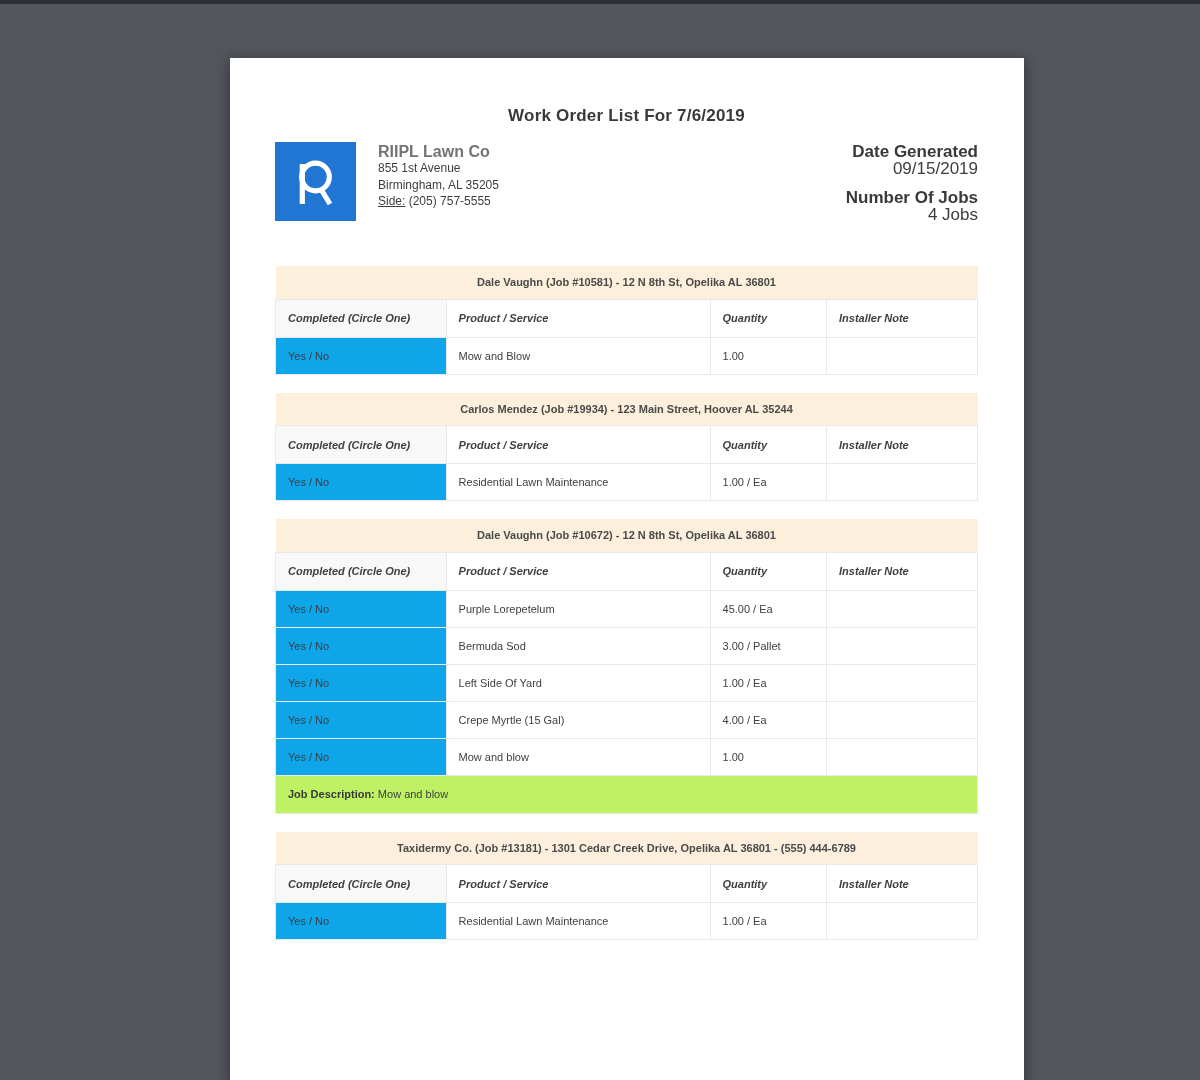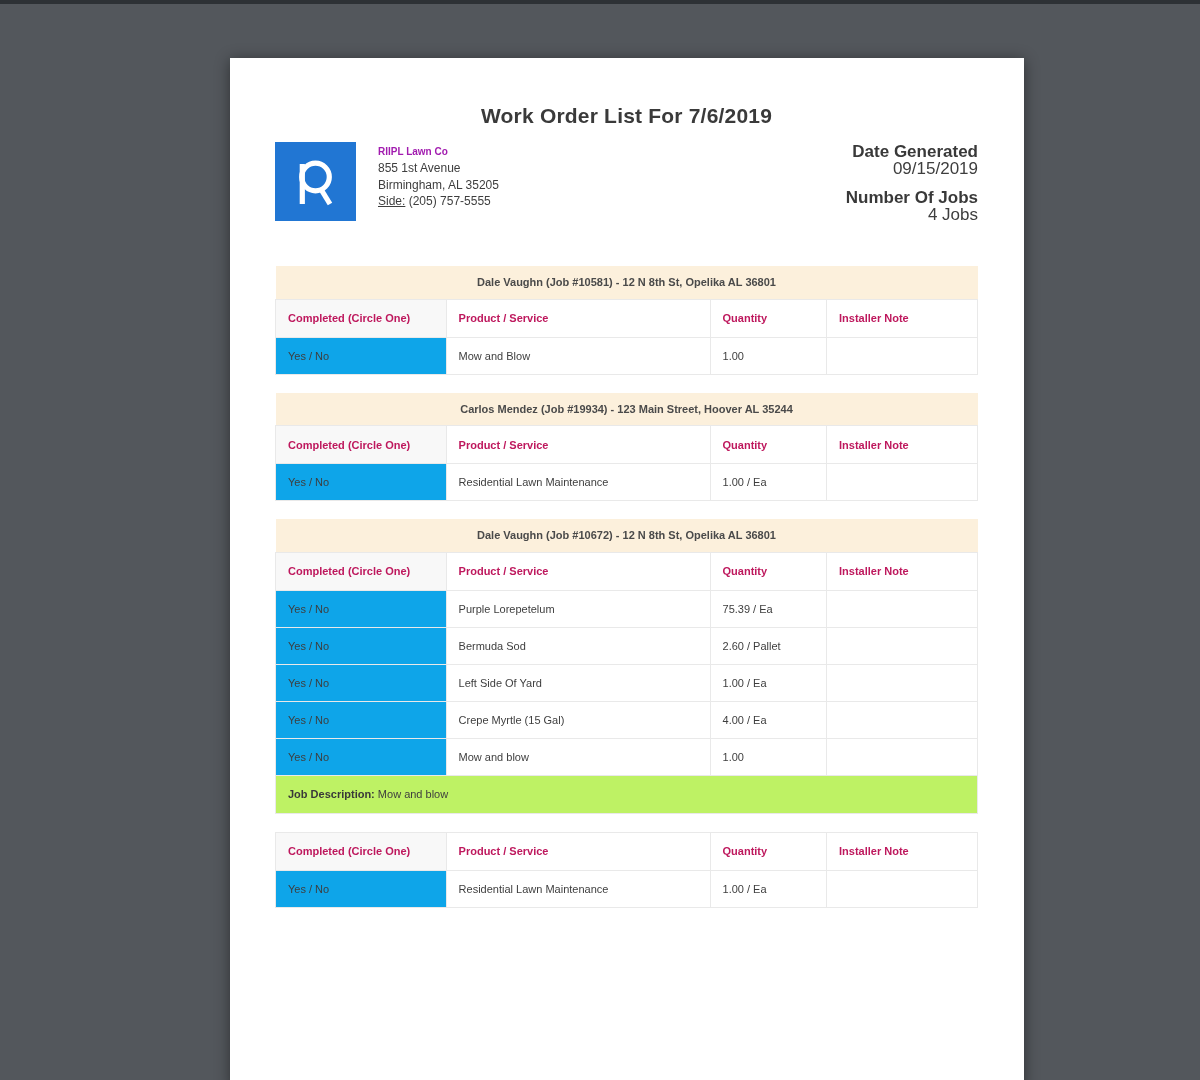--- a/index.html
+++ b/index.html
@@ -17,34 +17,34 @@
   .page {
     position: absolute; left: 230px; top: 58px; width: 794px; height: 1030px;
     background: #ffffff;
     box-shadow: 0 2px 14px rgba(0,0,0,0.45);
   }
   .page-inner { padding: 0 46px 0 45px; }
 
   .doc-title {
     padding-top: 48px;
     text-align: center;
-    font-size: 21px;
+    font-size: 17px;
     line-height: 20px;
     font-weight: 600;
     color: #3a3a3a;
     letter-spacing: 0.2px;
   }
 
   .header-block { display: flex; margin-top: 16px; }
   .logo {
     width: 81px; height: 79px; flex: 0 0 81px;
     display: flex; align-items: center; justify-content: center;
   }
   .company-info { margin-left: 22px; font-size: 12px; color: #3e3e3e; line-height: 16.5px; padding-top: 1px; }
-  .company-name { font-size: 10px; font-weight: 700; line-height: 17px; color: #a21caf; }
+  .company-name { font-size: 16px; font-weight: 700; line-height: 17px; color: #737373; }
   .phone-label { text-decoration: underline; }
   .meta { margin-left: auto; text-align: right; font-size: 17px; color: #3e3e3e; line-height: 17px; padding-top: 1px; }
   .meta .label { font-weight: 700; color: #393939; }
   .meta .spacer { height: 12px; }
 
   .jobs { margin-top: 43px; }
   table.job-table {
     width: 100%;
     border-collapse: collapse;
     table-layout: fixed;
@@ -66,21 +66,22 @@
     font-weight: 700;
     color: #4a4a4a;
     padding: 0 6px;
   }
   tr.cols th {
     height: 38px;
     text-align: left;
     font-weight: 700;
     padding-left: 12px;
     background: #ffffff;
-    color: #be185d;
+    color: #404040;
+    font-style: italic;
   }
   tr.cols th:first-child { background: #f8f8f8; }
   tr.data td {
     height: 37px;
     padding-left: 12px;
     background: #ffffff;
   }
   tr.data td:first-child { background: #0ea5e9; }
   tr.jobdesc td {
     height: 38px;
@@ -191,27 +192,27 @@
       </tr>
       <tr class="cols">
               <th>Completed (Circle One)</th>
               <th>Product / Service</th>
               <th>Quantity</th>
               <th>Installer Note</th>
             </tr>
     <tr class="data">
               <td>Yes / No</td>
               <td>Purple Lorepetelum</td>
-              <td>75.39 / Ea</td>
+              <td>45.00 / Ea</td>
               <td></td>
             </tr>
             <tr class="data">
               <td>Yes / No</td>
               <td>Bermuda Sod</td>
-              <td>2.60 / Pallet</td>
+              <td>3.00 / Pallet</td>
               <td></td>
             </tr>
             <tr class="data">
               <td>Yes / No</td>
               <td>Left Side Of Yard</td>
               <td>1.00 / Ea</td>
               <td></td>
             </tr>
             <tr class="data">
               <td>Yes / No</td>
@@ -232,20 +233,23 @@
   </table>
 
   <table class="job-table">
     <colgroup>
       <col style="width:24.3%">
             <col style="width:37.6%">
             <col style="width:16.6%">
             <col style="width:21.5%">
     </colgroup>
     <tbody>
+      <tr class="band">
+        <td colspan="4">Taxidermy Co. (Job #13181) - 1301 Cedar Creek Drive, Opelika AL 36801 - (555) 444-6789</td>
+      </tr>
       <tr class="cols">
               <th>Completed (Circle One)</th>
               <th>Product / Service</th>
               <th>Quantity</th>
               <th>Installer Note</th>
             </tr>
     <tr class="data">
               <td>Yes / No</td>
               <td>Residential Lawn Maintenance</td>
               <td>1.00 / Ea</td>

